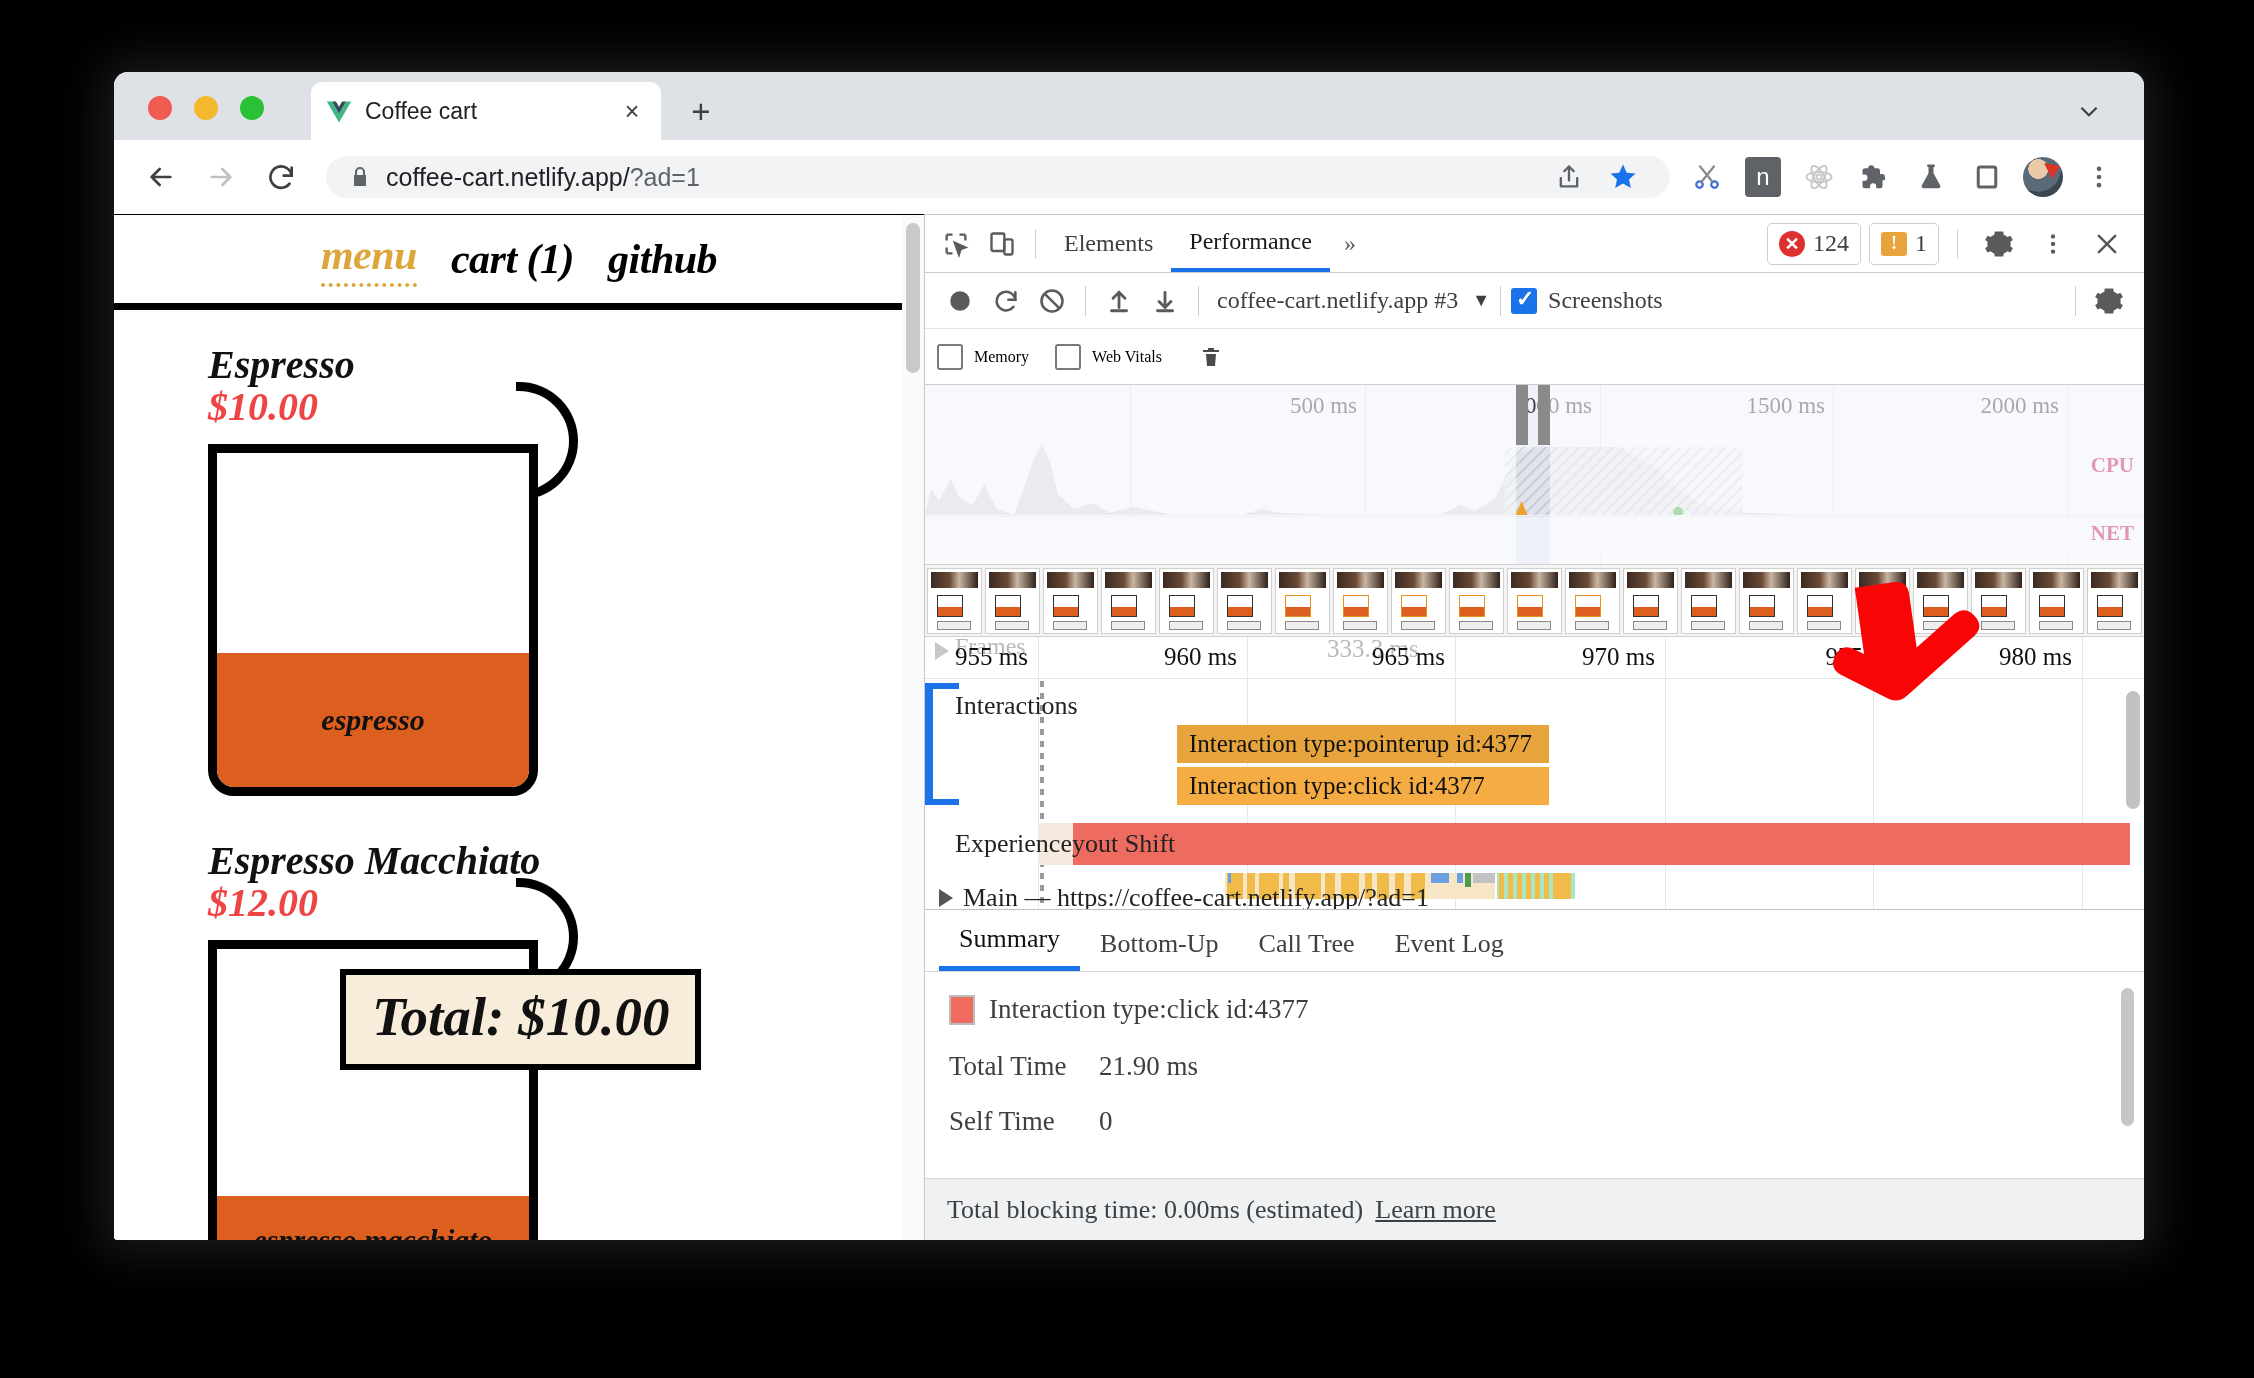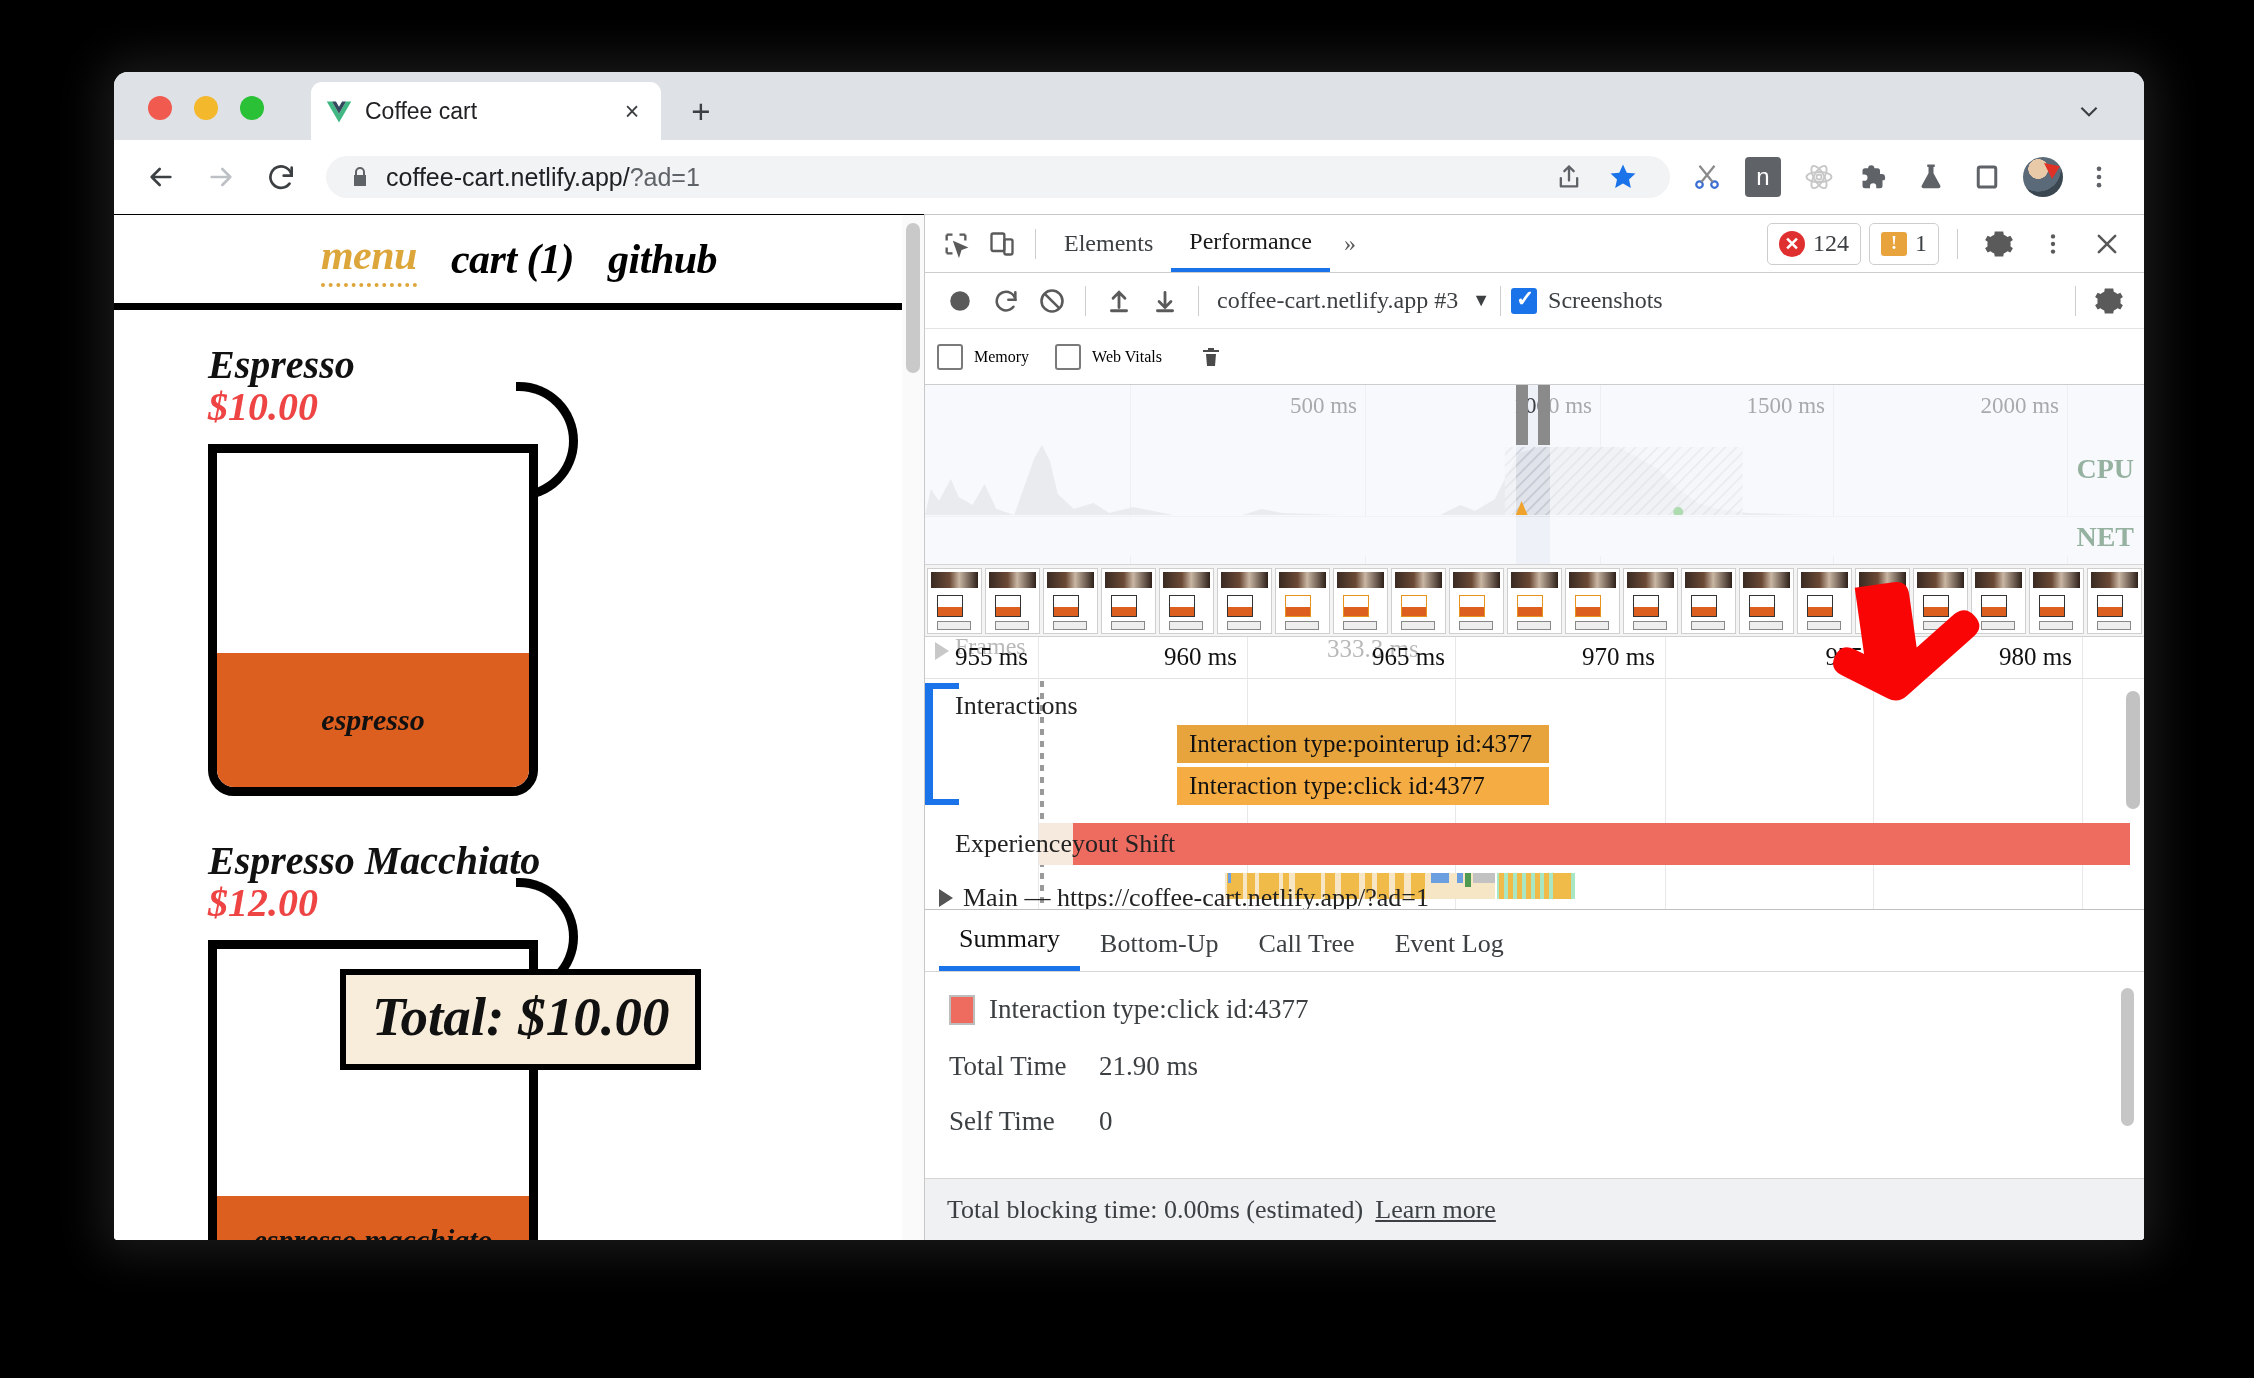--- a/index.html
+++ b/index.html
@@ -233,21 +233,21 @@
     position:absolute; top:0; bottom:-130px; width:1px; background:#d6dbe6;
   }
   .ov-tlabel{
     position:absolute; top:8px; font-size:23px;color:#3c4043;
     transform:translateX(-100%); padding-right:8px; white-space:nowrap;
   }
   .ov-band{ position:absolute; left:0; right:0; }
   .ov-cpu{ top:54px; height:76px; }
   .ov-net{ top:131px; height:40px; background:#eef1f8; border-top:1px solid #dfe3ec;}
   .ov-lbl{
-    position:absolute; right:10px; font-size:28px; font-weight:bold; color:#14532d;
+    position:absolute; right:10px; font-size:21px; font-weight:bold; color:#be185d;
   }
   .ov-window{
     position:absolute; top:0; bottom:0; background:#fff; opacity:0.55;
   }
   .ov-handle{
     position:absolute;top:0;width:12px;height:60px;background:#8a8a8a;
   }
 
   
   .filmstrip{

